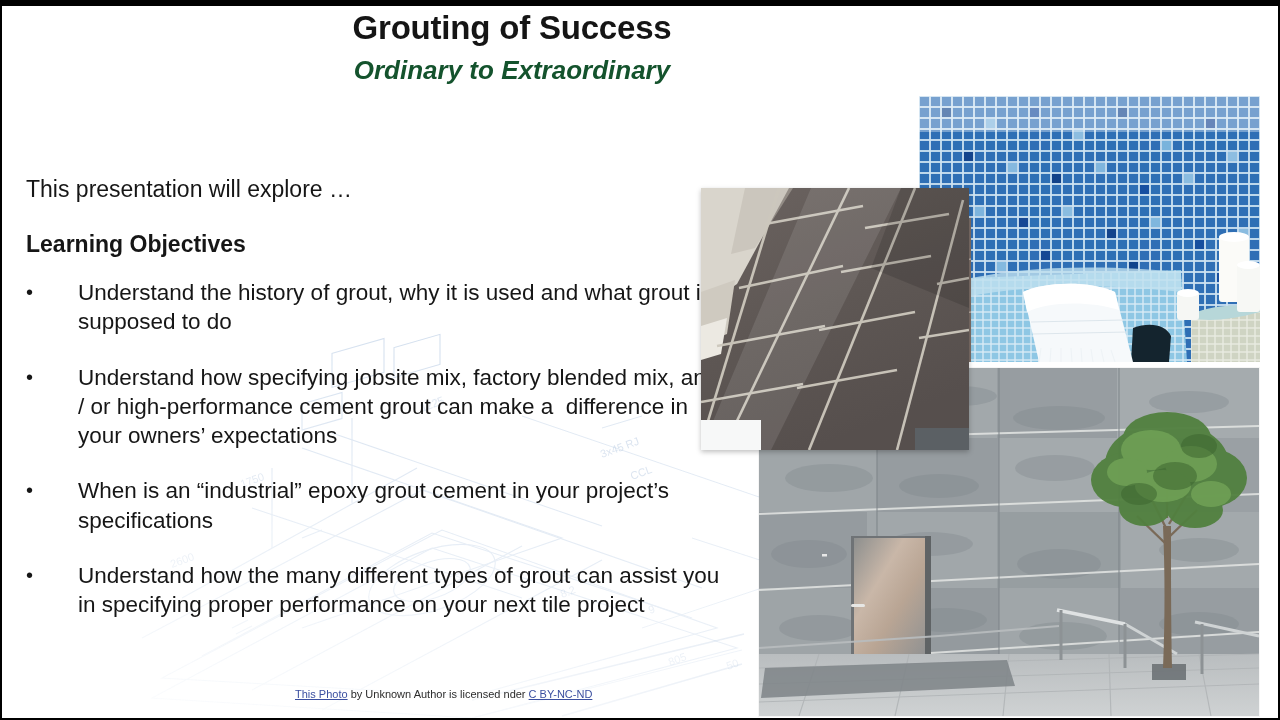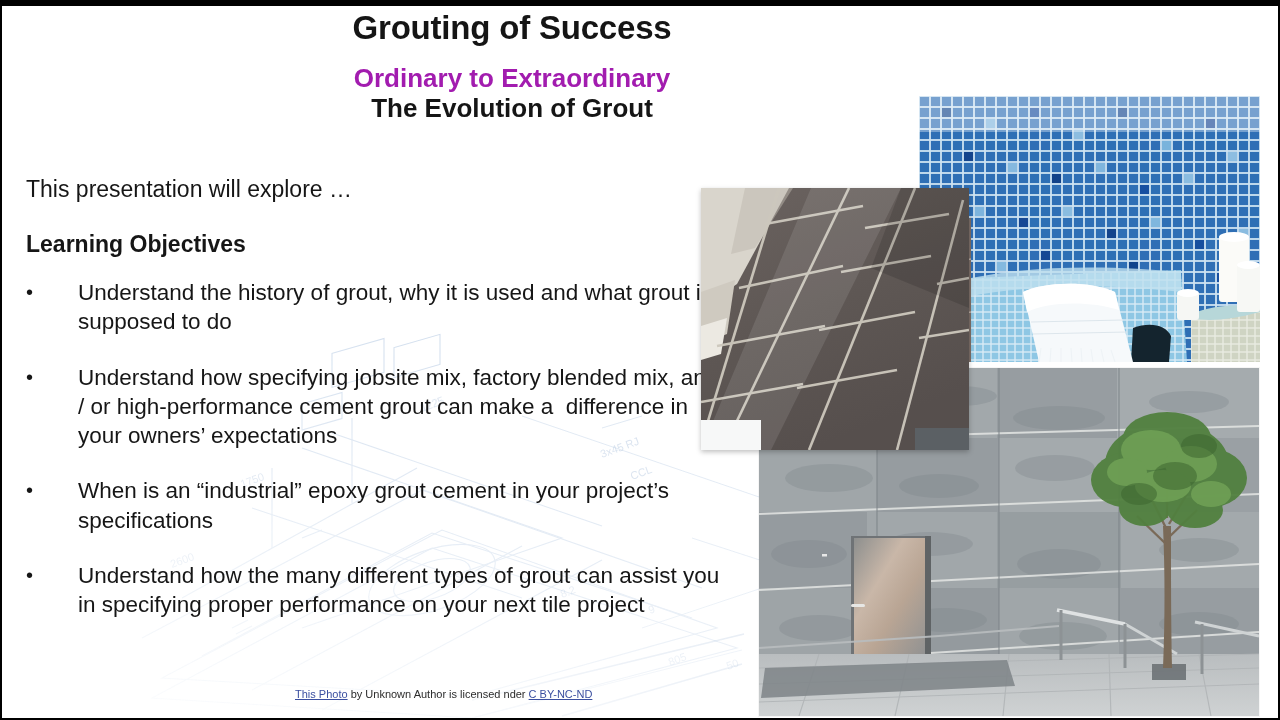--- a/index.html
+++ b/index.html
@@ -11,21 +11,21 @@
   
   #slide{position:absolute;left:2px;top:6px;width:1276px;height:712px;background:#ffffff;overflow:hidden;}
 
   
   .blueprint{position:absolute;left:0;bottom:0;width:780px;height:420px;opacity:.55;pointer-events:none;}
   .blueprint svg{display:block;}
 
   
   #title-block{position:absolute;left:180px;top:4px;width:660px;text-align:center;}
   #title-main{font-size:33px;font-weight:bold;color:#151515;letter-spacing:-.2px;line-height:1.12;}
-  #title-sub1{font-size:26px;font-weight:bold;color:#a21caf;line-height:1.16;margin-top:16px;}
+  #title-sub1{font-size:26px;font-weight:bold;color:#14532d;line-height:1.16;margin-top:8px;font-style:italic;}
   #title-sub2{font-size:26px;font-weight:bold;color:#151515;line-height:1.16;}
 
   
   #program-badge{
     position:absolute;left:946px;top:31px;width:228px;height:37px;
     border:3px solid #e6e3cf;border-radius:3px;
     background:linear-gradient(180deg,#8fb4e6 0%,#7ba5de 40%,#5c8ccc 100%);
     box-shadow:0 1px 3px rgba(0,0,0,.35);
     display:flex;align-items:center;justify-content:center;
   }
@@ -122,21 +122,20 @@
         <g mask="url(#bpmask)" fill="none" stroke="#3f6fae" stroke-width="1.6" opacity="0.45">
           <path d="M470 402 L742 336"></path>
           <path d="M560 418 L740 366"></path>
         </g>
       </svg>
     </div>
 
     <div id="title-block">
       <div id="title-main">Grouting of Success</div>
       <div id="title-sub1">Ordinary to Extraordinary</div>
-      <div id="title-sub2">The Evolution of Grout</div>
     </div>
 
 
     <div id="objectives-heading">Learning Objectives</div>
 
     <div id="intro-line">This presentation will explore …</div>
 
     <div id="bullet-list">
       <div class="bullet-row">
         <div class="bullet-mark">•</div>

